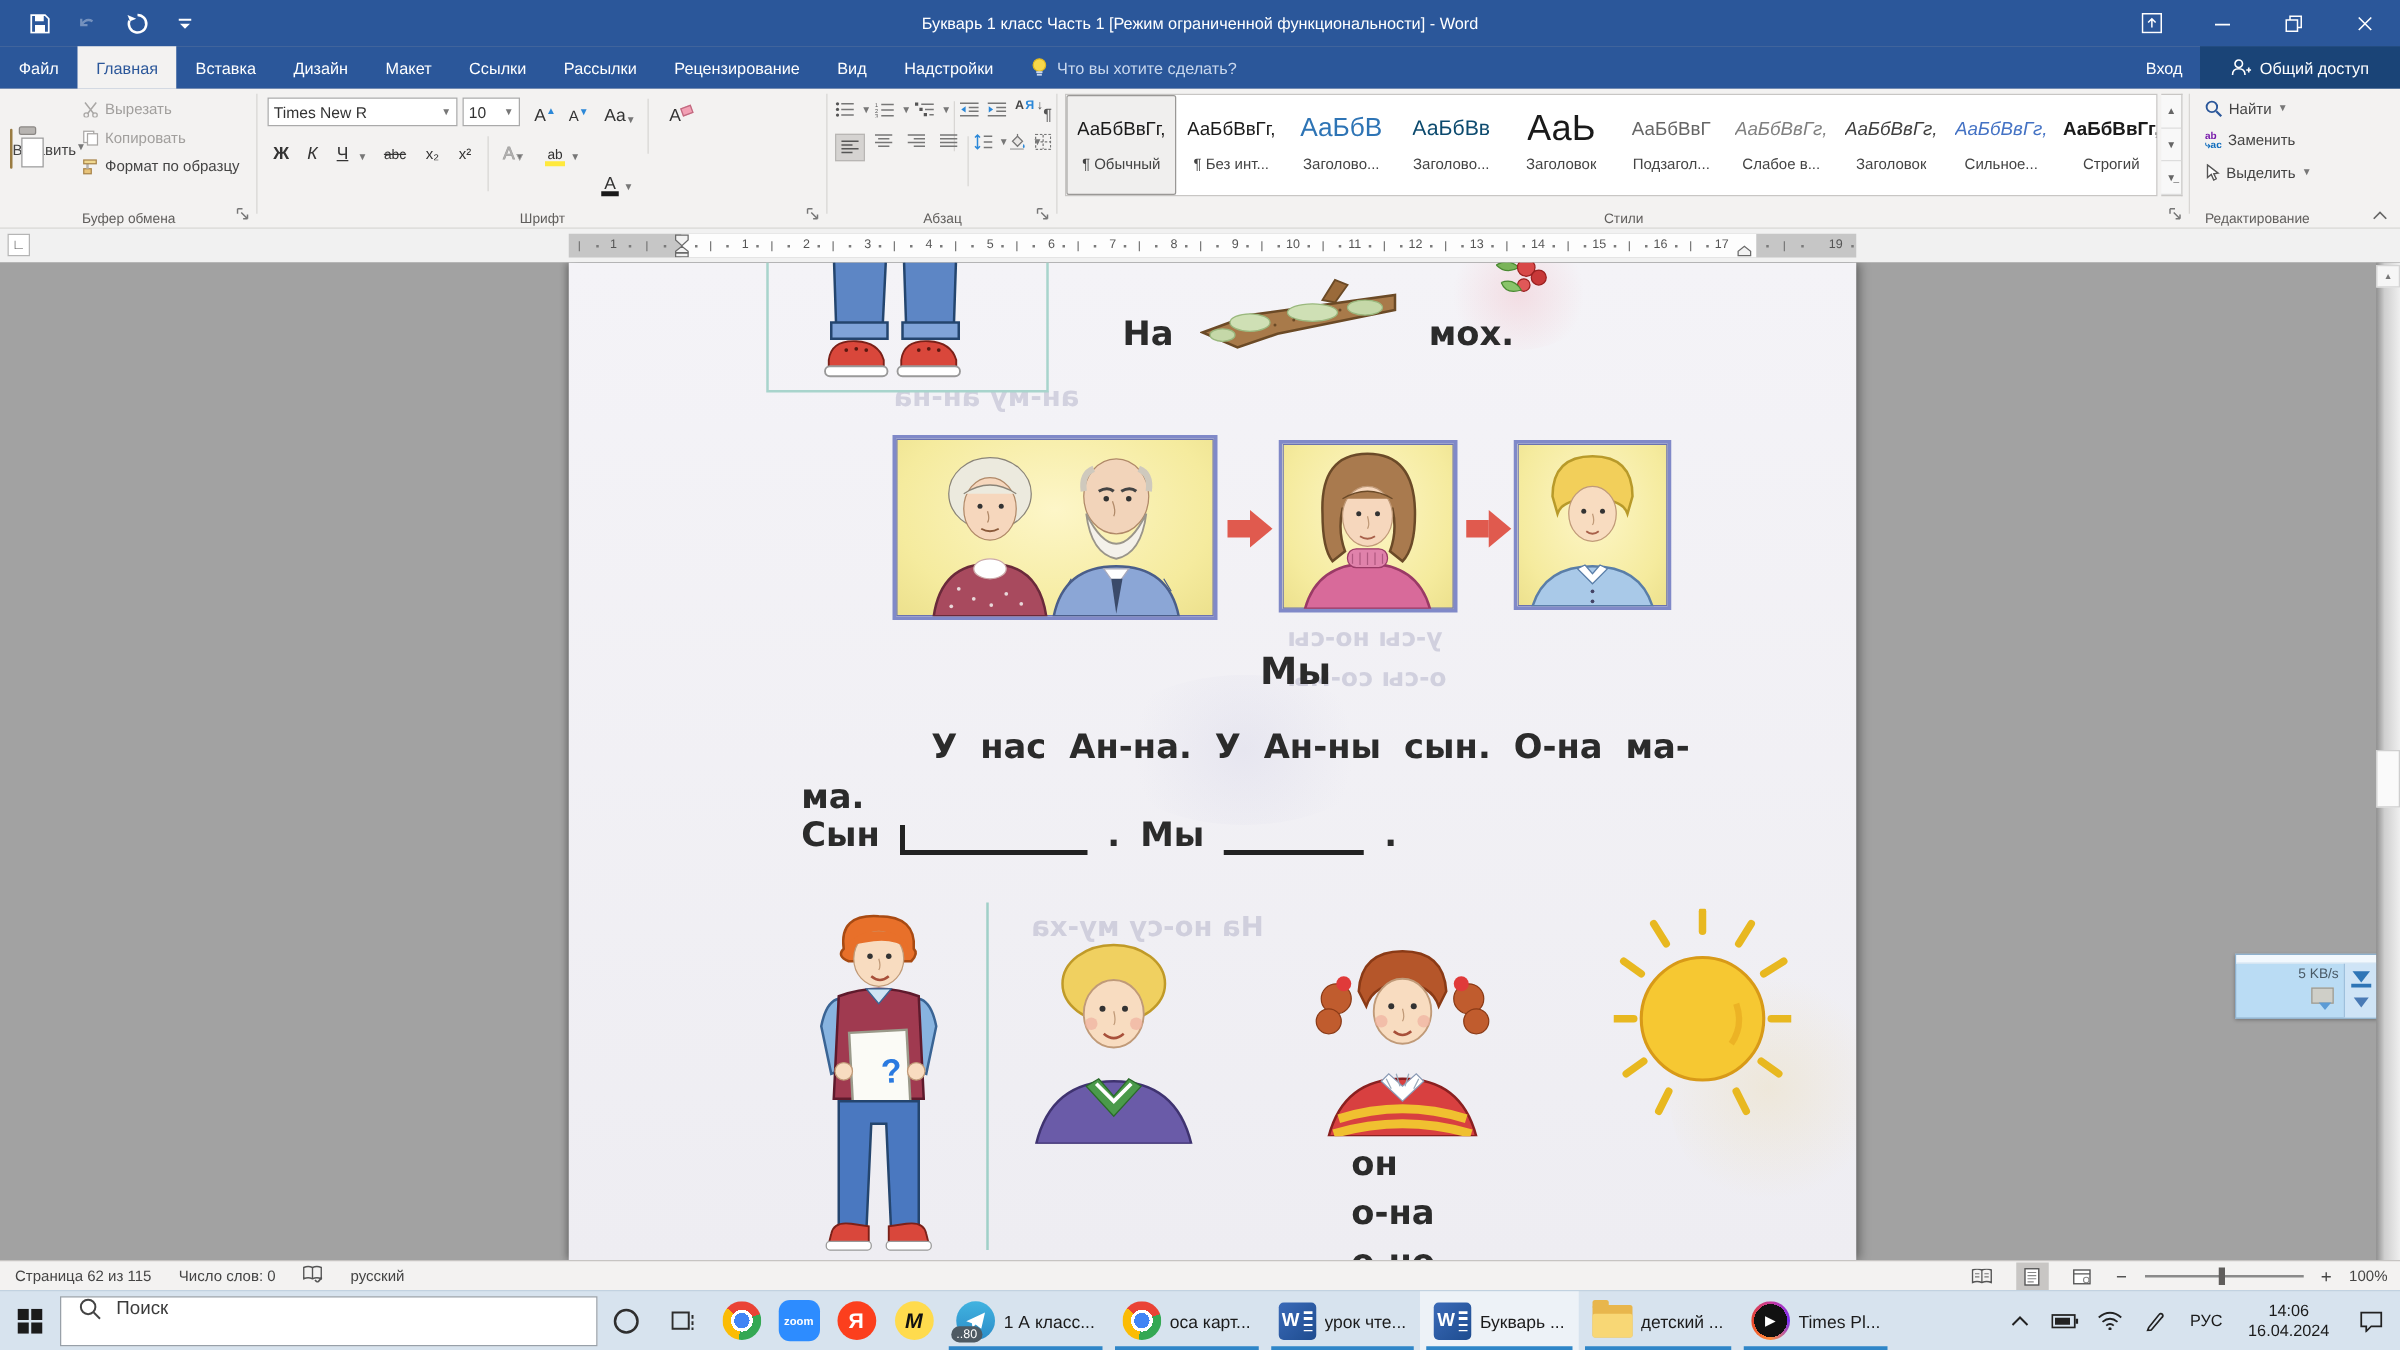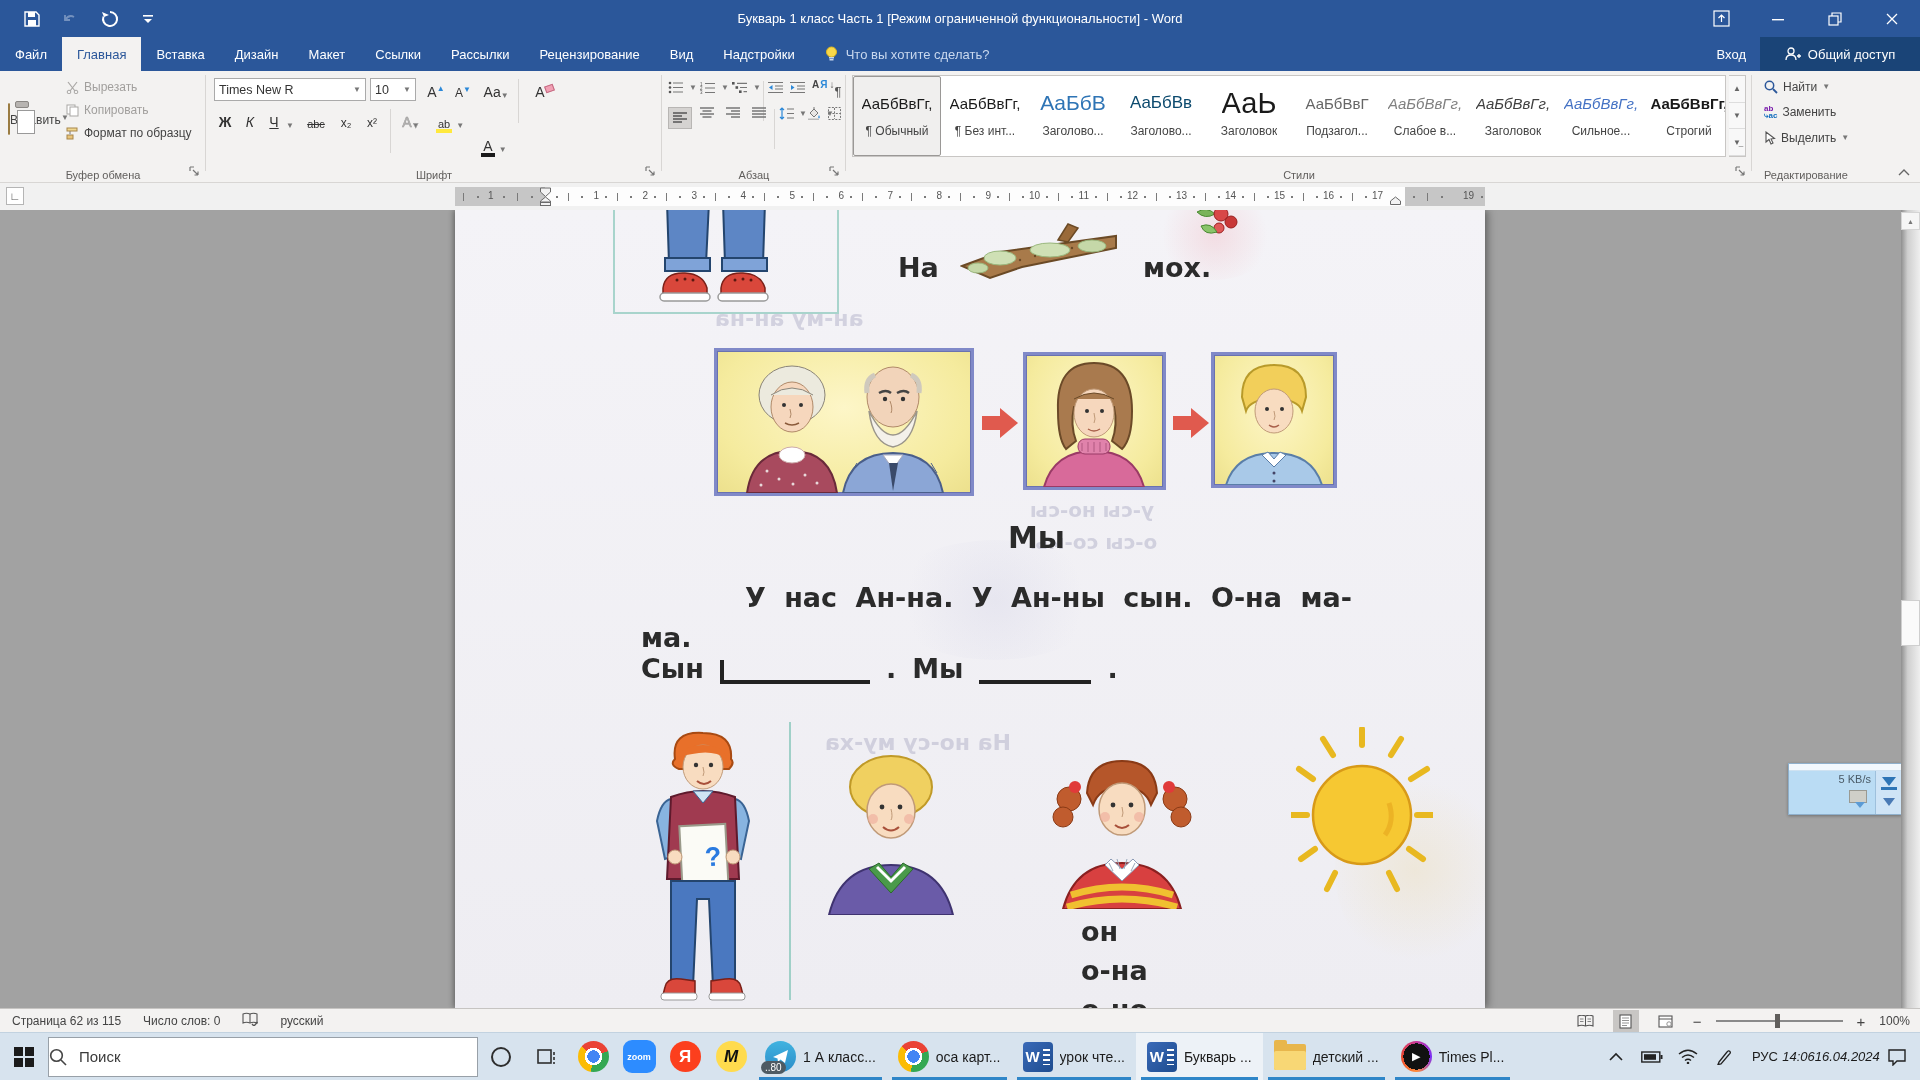--- a/index.html
+++ b/index.html
@@ -120,21 +120,21 @@
   .viewbtn{width:26px;height:22px;display:flex;align-items:center;justify-content:center;}
   .viewbtn.sel{background:#c8c6c4;}
   .zoomtrack{position:relative;width:127px;height:2px;background:#8a8a8a;}
   .zoomthumb{position:absolute;left:47%;top:-6px;width:5px;height:14px;background:#605e5c;}
   .zsign{font-size:15px;color:#444;}
 
   
   .taskbar{position:absolute;left:0;top:1032px;width:1920px;height:48px;background:#d7e3ee;border-top:1px solid #c2d2e0;display:flex;align-items:stretch;font-size:14px;color:#1b1b1b;}
   .tb-btn{width:46px;display:flex;align-items:center;justify-content:center;flex:0 0 auto;}
   .tb-start{width:48px;}
-  .tb-search{align-self:center;width:430px;height:40px;background:#fff;border:1px solid #98a0a8;display:flex;align-items:center;gap:12px;padding:0 0;flex:0 0 auto;}
+  .tb-search{align-self:center;width:430px;height:40px;background:#fff;border:1px solid #98a0a8;display:flex;align-items:flex-start;gap:12px;padding:0 14px;flex:0 0 auto;}
   .tb-search span{color:#3b3b3b;font-size:15px;}
   .tb-app{position:relative;display:flex;align-items:center;gap:7px;padding:0 11px;flex:0 0 auto;max-width:135px;}
   .tb-app .lbl{white-space:nowrap;overflow:hidden;max-width:78px;}
   .tb-app .ind{position:absolute;left:5px;right:5px;bottom:0;height:3px;background:#2f86c8;}
   .tb-app.activeapp{background:rgba(255,255,255,.55);}
   .cicon{width:31px;height:31px;border-radius:50%;flex:0 0 auto;position:relative;}
   .chrome{background:radial-gradient(circle,#4285f4 0 28%,#fff 28% 40%,transparent 40%),conic-gradient(from -50deg,#ea4335 0 120deg,#4285f4 0 120deg,#34a853 120deg 240deg,#fbbc05 240deg 360deg);}
   .zoomapp{width:33px;height:33px;border-radius:9px;background:#2d8cff;color:#fff;font-size:9px;font-weight:bold;display:flex;align-items:center;justify-content:center;}
   .yandex{background:#fc3f1d;color:#fff;font-weight:bold;font-size:17px;display:flex;align-items:center;justify-content:center;}
   .ymusic{background:#ffdb4d;color:#111;font-weight:bold;font-style:italic;font-size:17px;display:flex;align-items:center;justify-content:center;}
@@ -144,21 +144,21 @@
   .wicon b{font-weight:bold;}
   .wicon .wl{display:inline-block;width:7px;height:16px;margin-left:3px;background:repeating-linear-gradient(#fff 0 2px,transparent 2px 5px);}
   .folder{width:32px;height:26px;position:relative;flex:0 0 auto;}
   .folder .back{position:absolute;left:0;top:0;width:32px;height:26px;background:#e8b64c;border-radius:2px;}
   .folder .back:before{content:"";position:absolute;left:0;top:-4px;width:13px;height:6px;background:#e8b64c;border-radius:2px 2px 0 0;}
   .folder .front{position:absolute;left:0;bottom:0;width:32px;height:19px;background:#f8d775;border-radius:2px;}
   .media{width:31px;height:31px;border-radius:50%;background:radial-gradient(circle,#111 0 60%,transparent 60%),conic-gradient(#c6399b,#7b2ff7,#ff8c3a,#e8452c,#c6399b);display:flex;align-items:center;justify-content:center;color:#fff;font-size:11px;flex:0 0 auto;}
   .tb-spacer{flex:1;}
   .trayi{width:36px;display:flex;align-items:center;justify-content:center;flex:0 0 auto;color:#222;}
   .tb-lang{width:46px;display:flex;align-items:center;justify-content:center;font-size:13px;flex:0 0 auto;}
-  .tb-clock{width:86px;display:flex;flex-direction:row;align-items:center;justify-content:center;font-size:13px;line-height:16px;flex:0 0 auto;font-style:italic;}
+  .tb-clock{width:86px;display:flex;flex-direction:column;align-items:center;justify-content:center;font-size:13px;line-height:16px;flex:0 0 auto;}
   .tb-action{width:46px;display:flex;align-items:center;justify-content:center;flex:0 0 auto;}
 </style>
 </head>
 <body>
 
 <div id="app">
 
   <div class="titlebar">
     <div class="qa" style="left:14px;">
       <svg width="16" height="16" viewBox="0 0 16 16">

